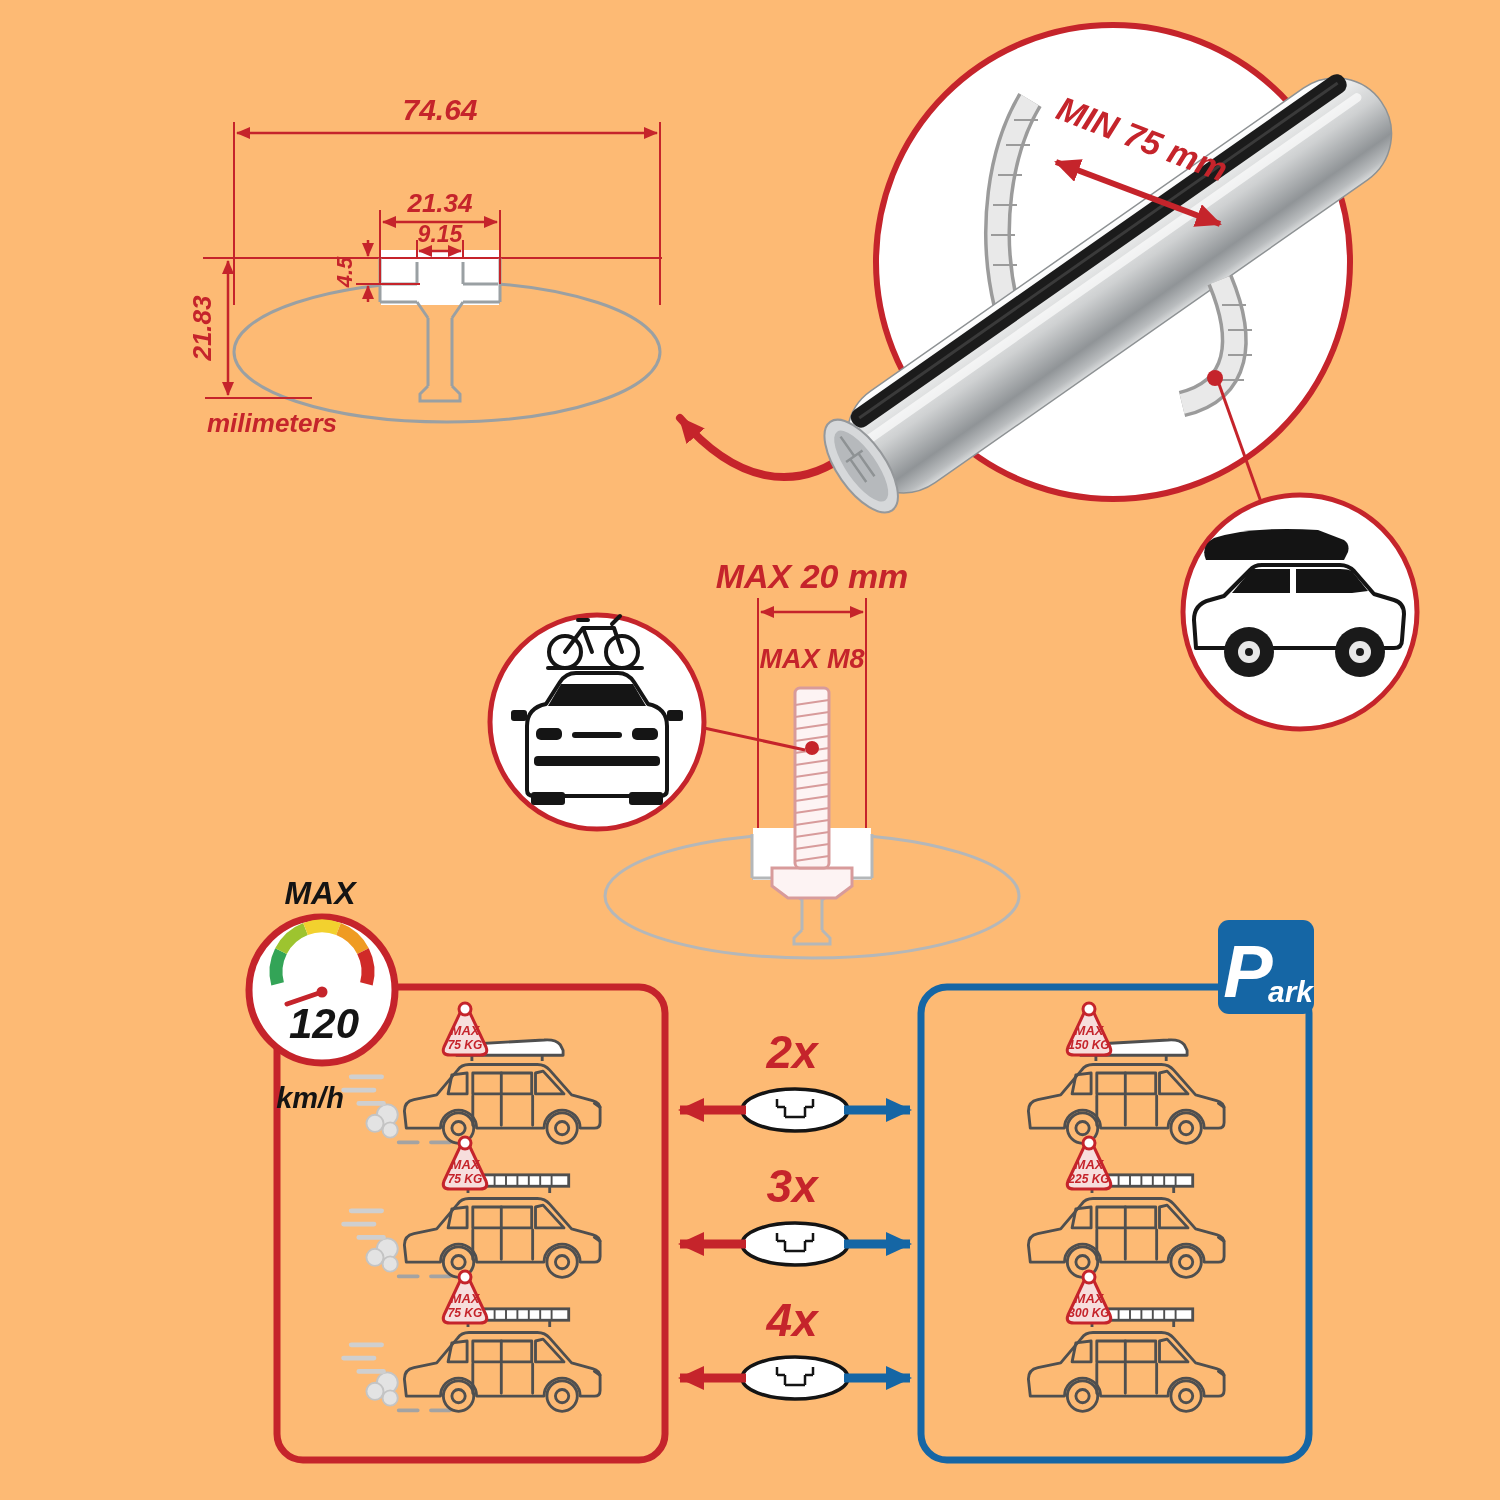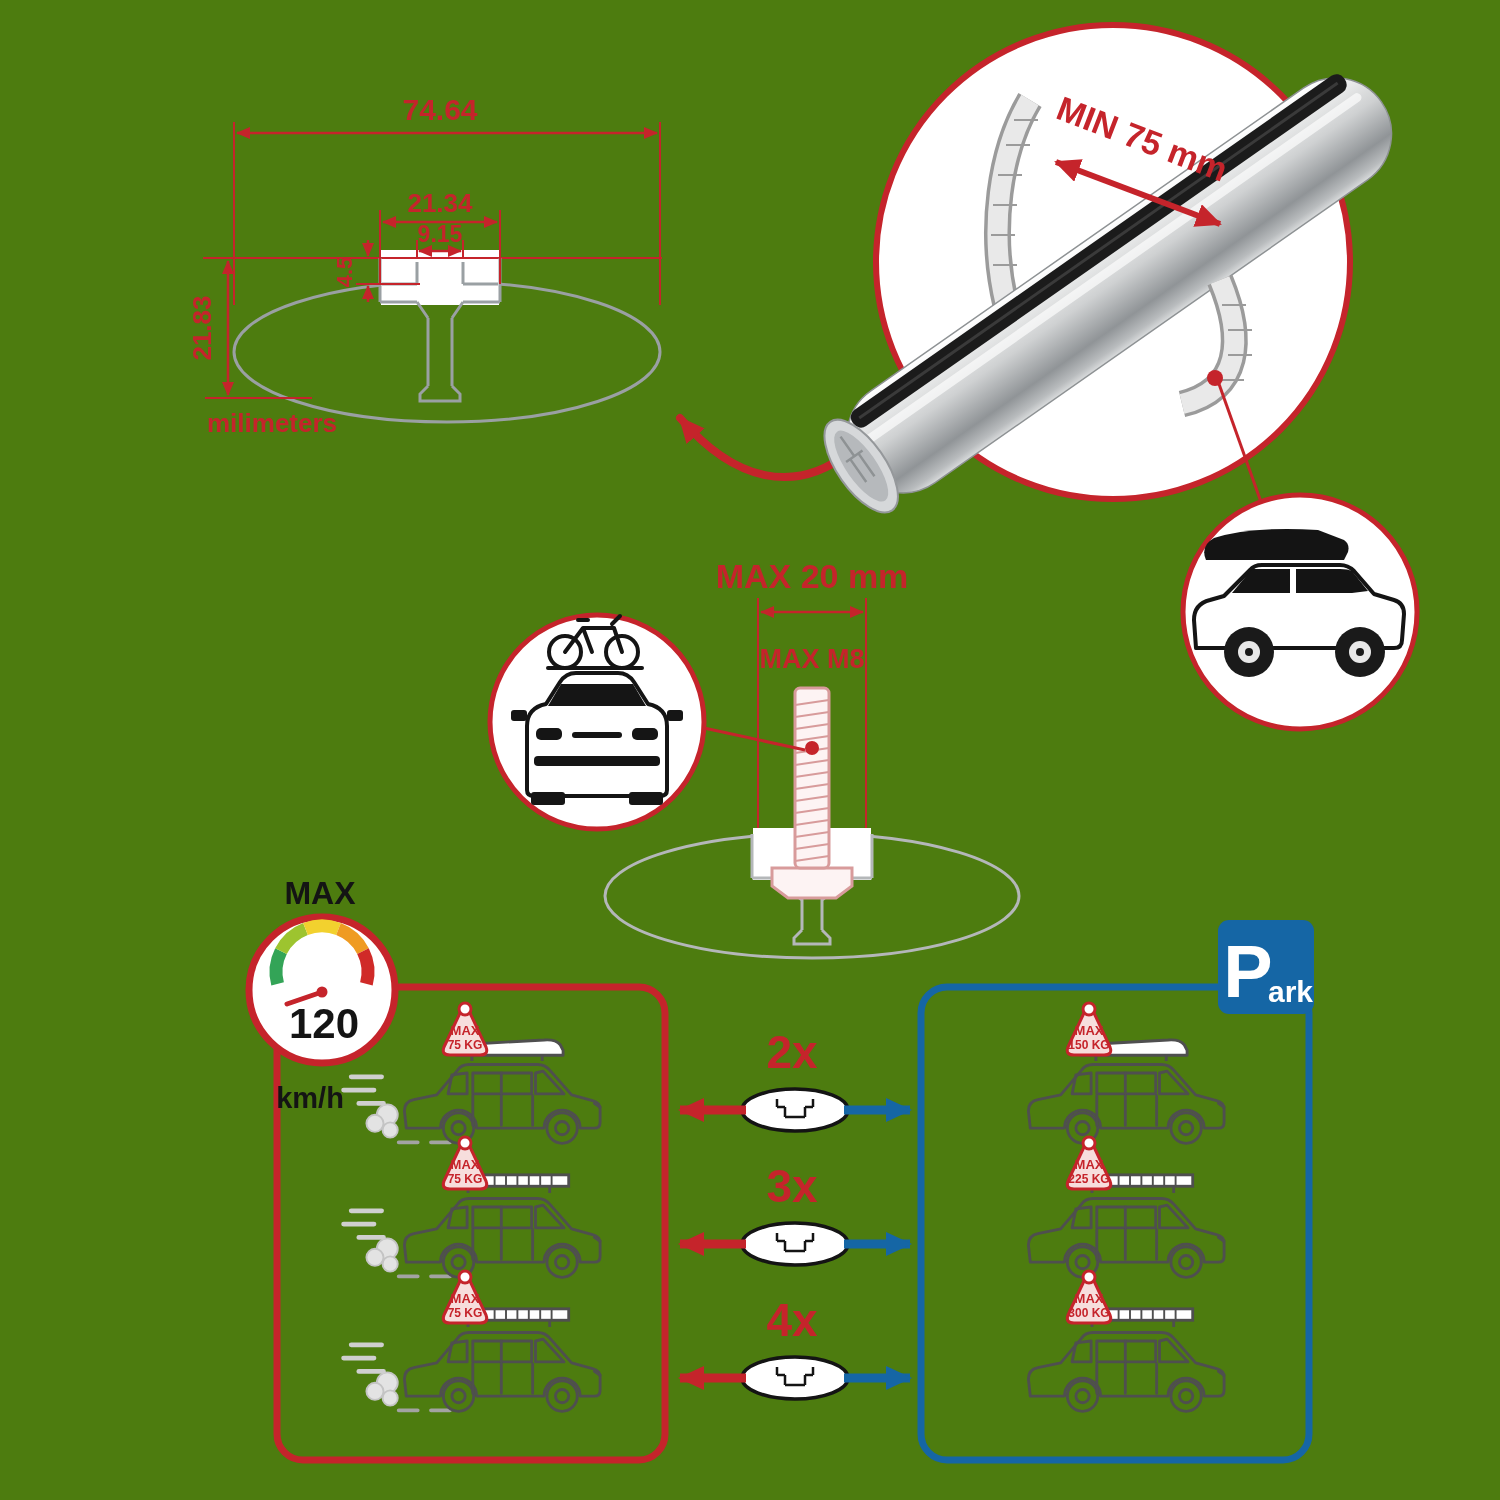--- a/index.html
+++ b/index.html
@@ -1,17 +1,17 @@
 <!DOCTYPE html>
 <html><head>
 <meta charset="utf-8">
 <style>
   html,body{margin:0;padding:0;background:#fff;}
-  .canvas{position:relative;width:1500px;height:1500px;background:#4d7c0f;overflow:hidden;
-          font-family:"Liberation Sans",sans-serif;}
+  .canvas{position:relative;width:1500px;height:1500px;background:#fdba74;overflow:hidden;
+          font-family:"Liberation Sans",sans-serif;font-style:italic;}
   svg{position:absolute;left:0;top:0;}
   svg text{font-family:"Liberation Sans",sans-serif;}
   .dim-t{fill:#c5242b;font-weight:700;}
   .dimline{stroke:#c5242b;stroke-width:2.5;fill:none;}
   .dimthin{stroke:#c5242b;stroke-width:2;fill:none;}
   .gray3{stroke:#9aa0a3;stroke-width:3;fill:none;}
   .grayC{stroke:#b4b7b9;stroke-width:3;fill:none;}
   .carline{stroke:#4f4f4f;stroke-width:3;fill:none;stroke-linejoin:round;stroke-linecap:round;}
   .blk4{stroke:#141414;stroke-width:4;fill:none;stroke-linejoin:round;stroke-linecap:round;}
   .pink{stroke:#d89b9b;stroke-width:3;fill:#fdf3f3;}

